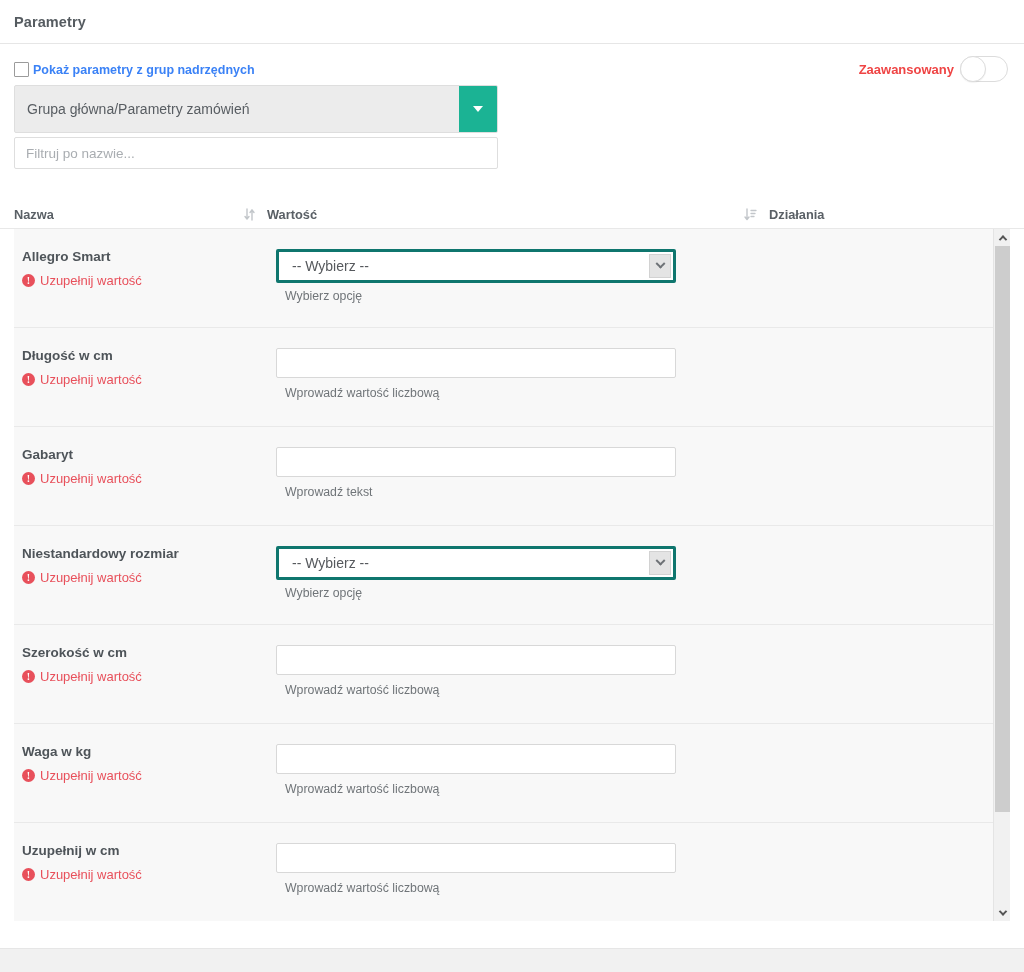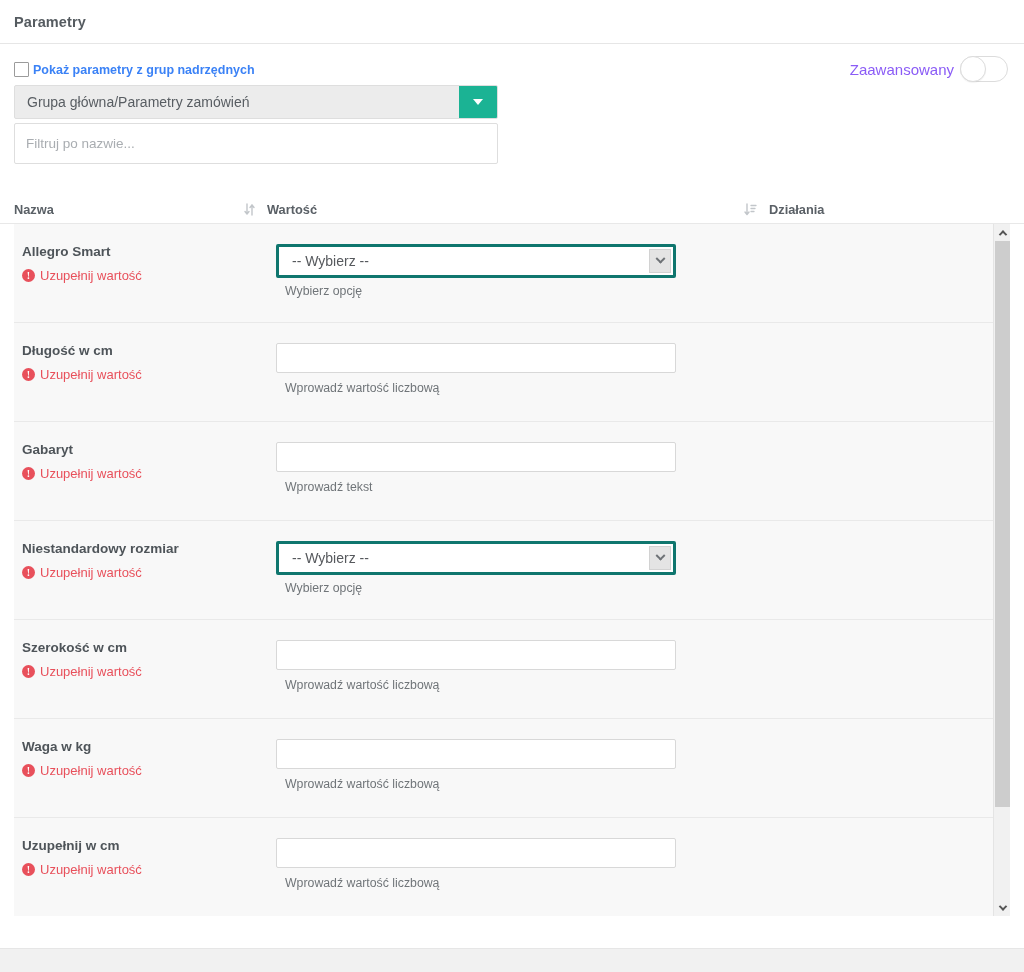--- a/index.html
+++ b/index.html
@@ -43,23 +43,23 @@
 
   .advanced-wrap {
     position: absolute;
     top: 12px;
     right: 16px;
     display: flex;
     align-items: center;
     gap: 6px;
   }
   .advanced-label {
-    font-size: 15px;
-    font-weight: normal;
-    color: #8b5cf6;
+    font-size: 13px;
+    font-weight: bold;
+    color: #ef4444;
   }
   .toggle {
     width: 48px;
     height: 26px;
     border-radius: 13px;
     border: 1px solid #dcdcdc;
     background: #ffffff;
     position: relative;
     cursor: pointer;
     flex: none;
@@ -92,21 +92,21 @@
   }
   .checkbox-label {
     font-size: 12.5px;
     color: #3b82f6;
     font-weight: bold;
     cursor: pointer;
   }
 
   .group-select {
     width: 484px;
-    height: 34px;
+    height: 48px;
     display: flex;
     align-items: stretch;
     border: 1px solid #dedede;
     background: #ececec;
     border-radius: 2px;
     overflow: hidden;
     cursor: pointer;
     justify-content: center;
   }
   .group-select .gs-text {
@@ -127,21 +127,21 @@
   .caret-down {
     width: 0; height: 0;
     border-left: 5px solid transparent;
     border-right: 5px solid transparent;
     border-top: 6px solid #ffffff;
   }
 
   .filter-input {
     margin-top: 4px;
     width: 484px;
-    height: 41px;
+    height: 32px;
     border: 1px solid #dedede;
     background: #ffffff;
     border-radius: 2px;
     padding: 0 11px;
     font-size: 13.5px;
     color: #55595e;
     font-family: inherit;
     outline: none;
   }
   .filter-input::placeholder { color: #a9adb1; }

